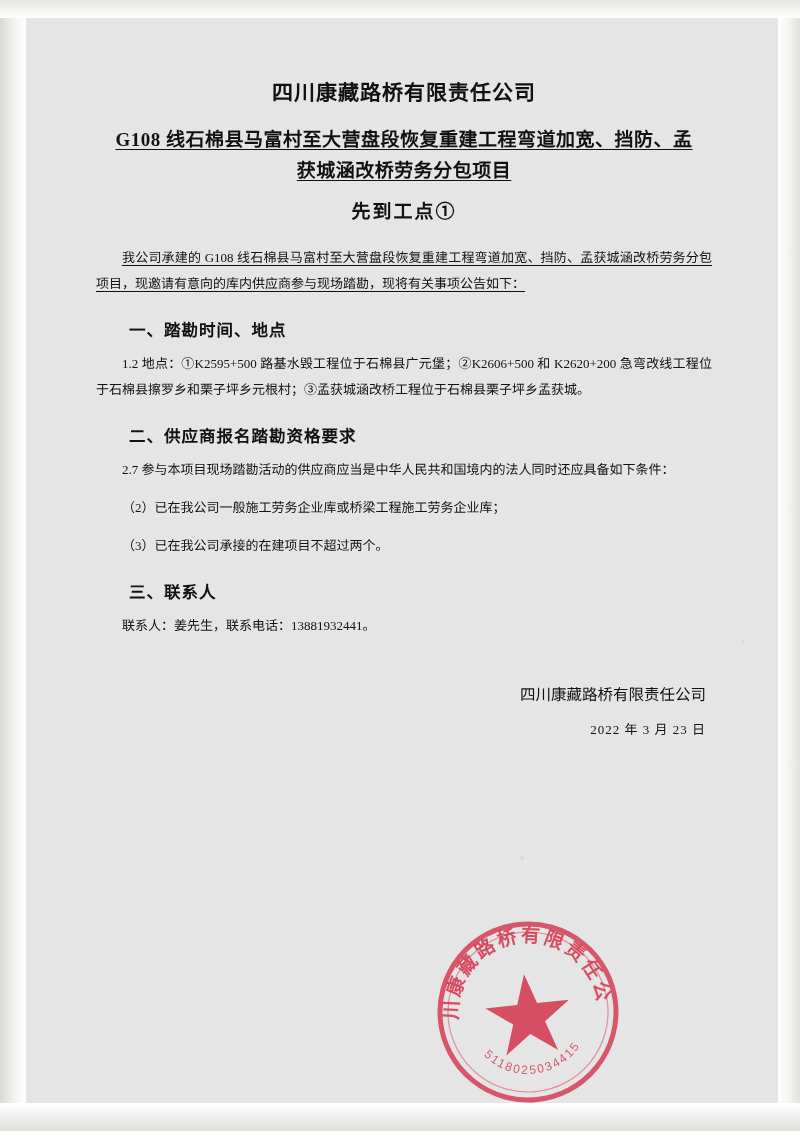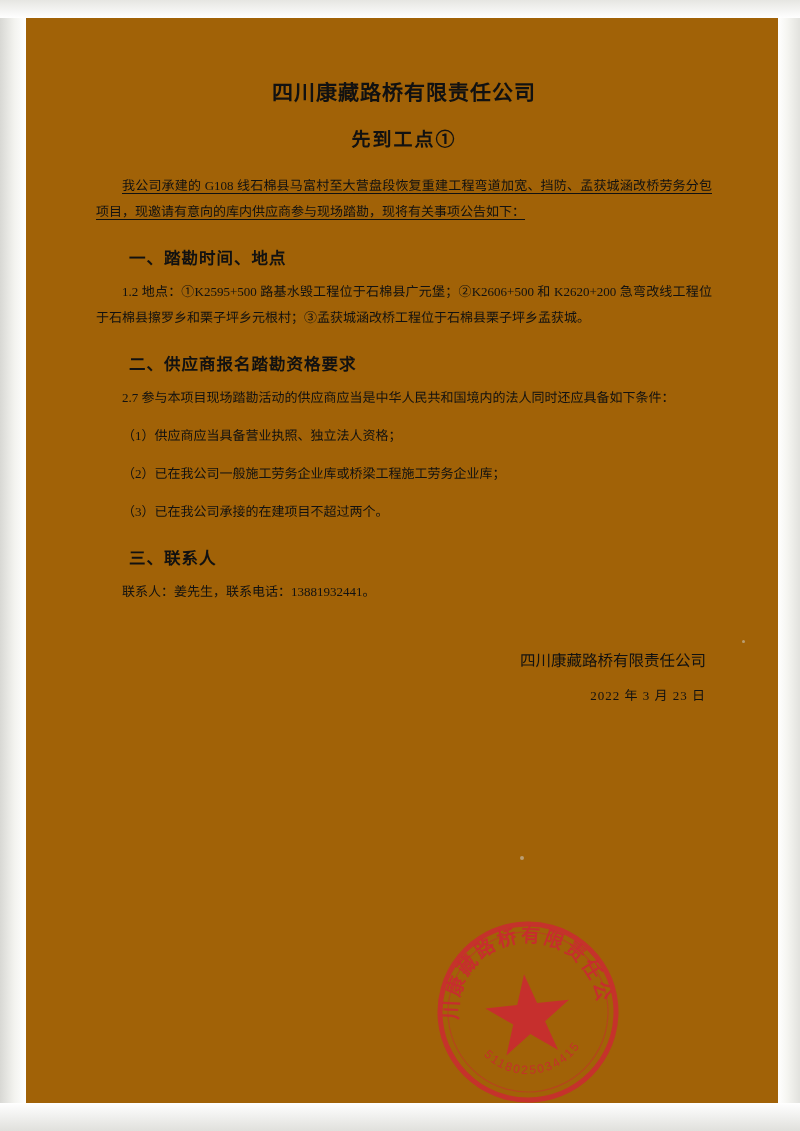--- a/index.html
+++ b/index.html
@@ -11,21 +11,21 @@
     width: 800px;
     height: 1131px;
     font-family: "Liberation Serif", "DejaVu Serif", serif;
     color: #111111;
     position: relative;
     overflow: hidden;
   }
   .page {
     position: absolute;
     inset: 0;
-    background: #a16207;
+    background: #e5e5e5;
   }
   
   .scan-edge-left {
     position: absolute;
     left: 0; top: 0;
     width: 26px; height: 100%;
     background: linear-gradient(to right, #d8d8d4 0%, #f3f3ef 55%, #ffffff 100%);
   }
   .scan-edge-right {
     position: absolute;
@@ -153,31 +153,34 @@
   <div class="scan-edge-top"></div>
   <div class="scan-edge-bottom"></div>
 
   <div class="speck" style="left:520px; top:856px; width:4px; height:4px;"></div>
   <div class="speck" style="left:742px; top:640px; width:3px; height:3px;"></div>
 
   <div class="content">
 
     <h1 class="org-title">四川康藏路桥有限责任公司</h1>
 
+    <div class="project-title">
+      <div class="u-line">G108 线石棉县马富村至大营盘段恢复重建工程弯道加宽、挡防、孟</div>
+      <div class="u-line">获城涵改桥劳务分包项目</div>
+    </div>
 
     <div class="doc-type">先到工点①</div>
 
     <p class="body-text indent u-line">我公司承建的 G108 线石棉县马富村至大营盘段恢复重建工程弯道加宽、挡防、孟获城涵改桥劳务分包项目，现邀请有意向的库内供应商参与现场踏勘，现将有关事项公告如下：</p>
 
     <h2 class="section">一、踏勘时间、地点</h2>
     <p class="body-text indent">1.2 地点：①K2595+500 路基水毁工程位于石棉县广元堡；②K2606+500 和 K2620+200 急弯改线工程位于石棉县擦罗乡和栗子坪乡元根村；③孟获城涵改桥工程位于石棉县栗子坪乡孟获城。</p>
 
     <h2 class="section">二、供应商报名踏勘资格要求</h2>
     <p class="body-text indent">2.7 参与本项目现场踏勘活动的供应商应当是中华人民共和国境内的法人同时还应具备如下条件：</p>
-    <p class="body-text indent">（1）供应商应当具备营业执照、独立法人资格；</p>
     <p class="body-text indent">（2）已在我公司一般施工劳务企业库或桥梁工程施工劳务企业库；</p>
     <p class="body-text indent">（3）已在我公司承接的在建项目不超过两个。</p>
 
     <h2 class="section">三、联系人</h2>
     <p class="body-text indent">联系人：姜先生，联系电话：13881932441。</p>
 
     <div class="sign-block">
       <div class="sign-line">四川康藏路桥有限责任公司</div>
       <div class="sign-date">2022 年 3 月 23 日</div>
     </div>

